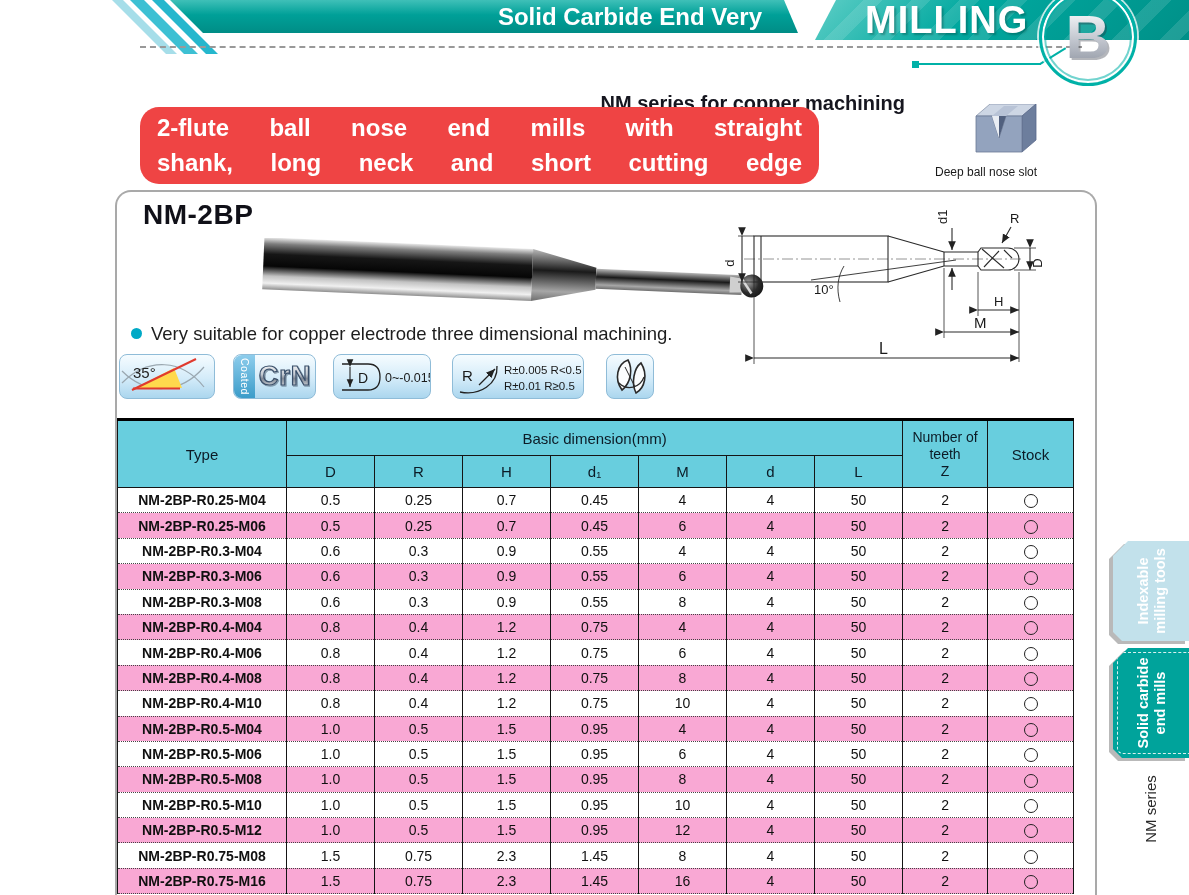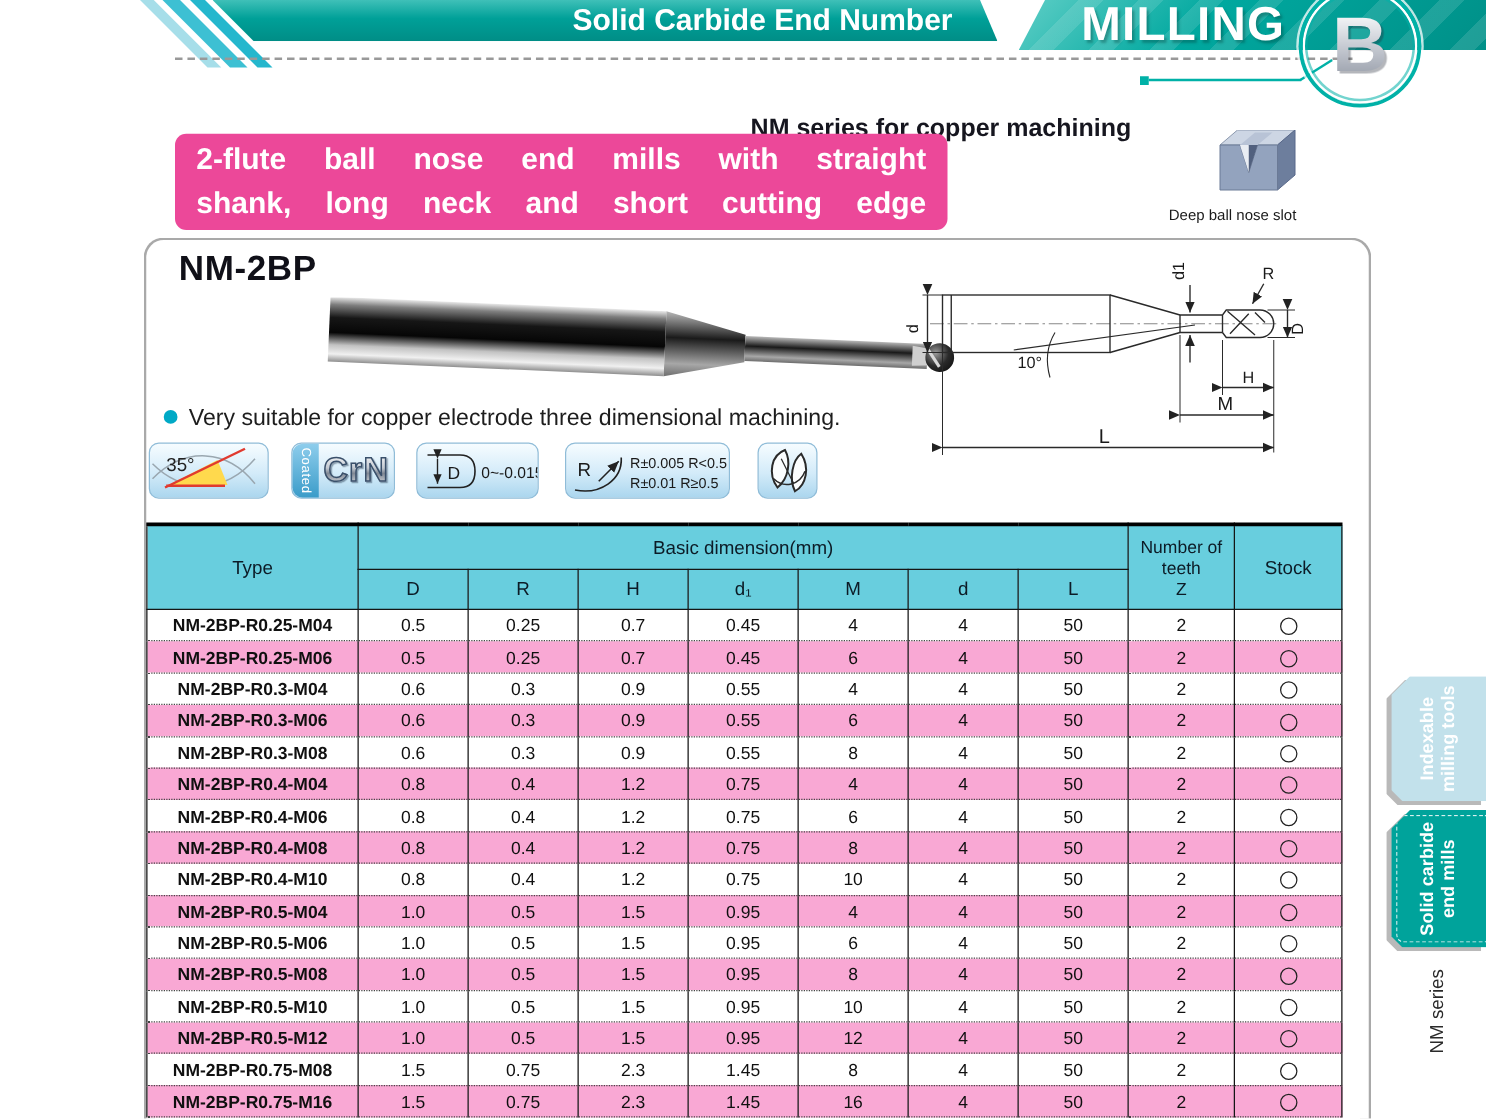--- a/index.html
+++ b/index.html
@@ -38,22 +38,22 @@
     filter:drop-shadow(2px 2px 0 rgba(40,45,60,.35));}
 
   
   .subtitle{position:absolute;left:500px;top:52px;width:405px;text-align:right;
     font-size:20px;font-weight:bold;color:#16161f;margin-top:40px;}
   .cnsq{position:absolute;left:912px;top:61px;width:7px;height:7px;background:#00b1a7;}
   .cnh{position:absolute;left:919px;top:63px;width:122px;height:2px;background:#00b1a7;}
   .cnd{position:absolute;left:1038px;top:55px;width:30px;height:2px;background:#00b1a7;transform:rotate(-32deg);}
 
   
-  .bluebox{position:absolute;left:140px;top:107px;width:618px;height:77px;background:#ec4899;
-    border-radius:9px;box-sizing:border-box;padding:4px 17px;color:#fff;font-weight:bold;font-size:24px;}
+  .bluebox{position:absolute;left:140px;top:107px;width:679px;height:77px;background:#ef4444;
+    border-radius:19px;box-sizing:border-box;padding:4px 17px;color:#fff;font-weight:bold;font-size:24px;}
   .bluebox .ln{text-align:justify;text-align-last:justify;line-height:34.5px;}
 
   
   .sloticon{position:absolute;left:962px;top:104px;}
   .slotcap{position:absolute;left:935px;top:165px;width:150px;text-align:left;font-size:12px;color:#1a1a1a;}
 
   
   .panel{position:absolute;left:115px;top:190px;width:982px;height:705px;background:#fff;
     border:2px solid #a9a9a9;border-bottom:none;border-radius:16px 16px 0 0;box-sizing:border-box;}
   .model{position:absolute;left:143px;top:199px;font-size:28px;font-weight:800;color:#101018;letter-spacing:.5px;}
@@ -110,21 +110,21 @@
 </head>
 <body>
 
 <div class="stripe s1"></div>
 <div class="stripe s2"></div>
 <div class="stripe s3"></div>
 
 <div class="dashline"></div>
 
 <div class="band-a">
-  <div class="bt">Solid Carbide End Number</div>
+  <div class="bt">Solid Carbide End Very</div>
 </div>
 <div class="band-b"></div>
 <div class="milling" style="left:865px;">MILLING</div>
 
 <div class="badge">
   <span class="blet">B</span>
 </div>
 
 <div class="subtitle">NM series for copper machining</div>
 <div class="cnsq"></div>

